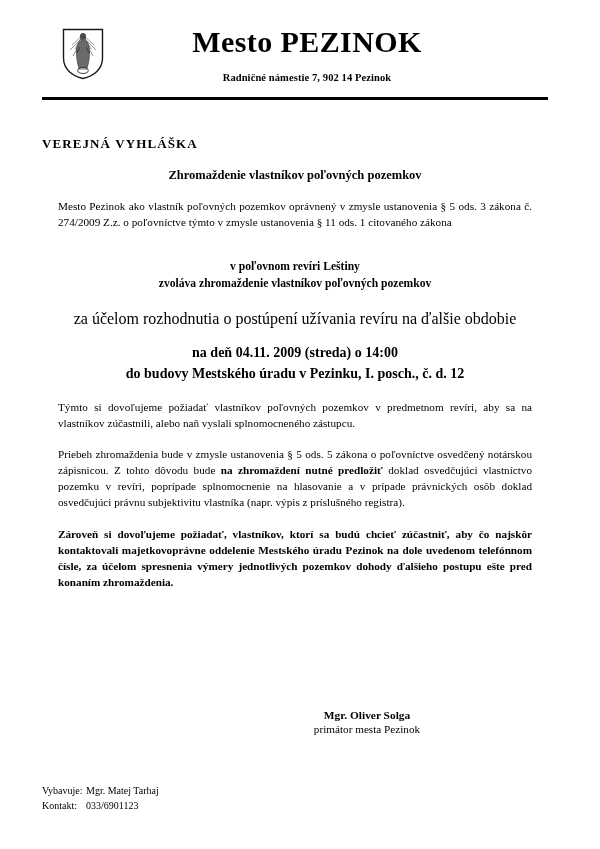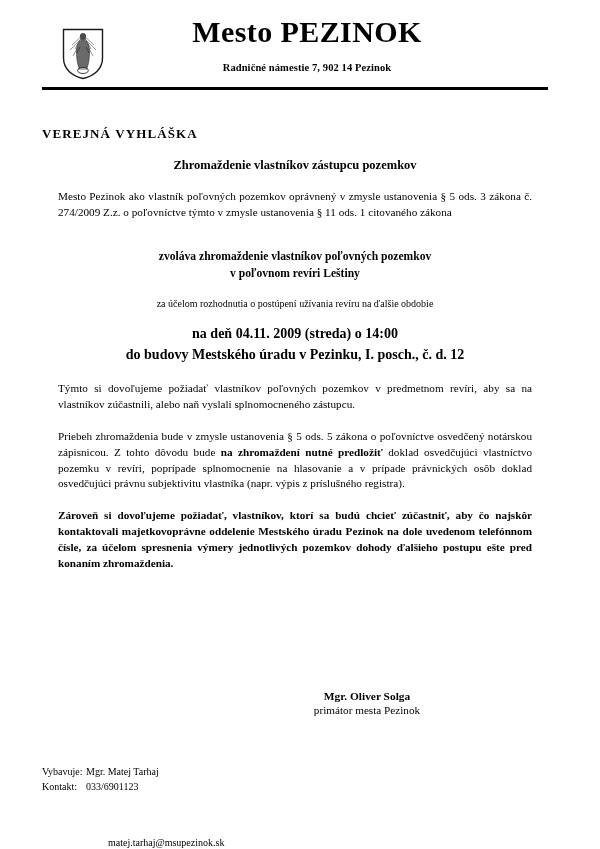--- a/index.html
+++ b/index.html
@@ -24,21 +24,21 @@
   .content {
     position: absolute;
     left: 42px;
     top: 0;
     width: 506px;
   }
 
   
   .letterhead {
     position: relative;
-    padding-top: 16px;
+    padding-top: 26px;
     height: 62px;
   }
   .crest {
     position: absolute;
     left: 20px;
     top: 28px;
     width: 42px;
     height: 52px;
   }
   .crest svg { display: block; }
@@ -92,21 +92,21 @@
 
   .convene {
     text-align: center;
     font-size: 11.6px;
     font-weight: bold;
     line-height: 1.45;
     margin-top: 28px;
   }
   .purpose {
     text-align: center;
-    font-size: 10px;
+    font-size: 16px;
     line-height: 1.45;
     margin-top: 15px;
   }
   .when-where {
     text-align: center;
     font-size: 14px;
     font-weight: bold;
     line-height: 1.5;
     margin-top: 11px;
   }
@@ -168,27 +168,27 @@
         </svg>
       </div>
       <div class="org-block">
         <div class="org-name">Mesto PEZINOK</div>
         <div class="org-address">Radničné námestie 7, 902 14 Pezinok</div>
       </div>
     </div>
     <div class="rule"></div>
 
     <div class="doc-title">VEREJNÁ VYHLÁŠKA</div>
-    <div class="doc-subtitle">Zhromaždenie vlastníkov zástupcu pozemkov</div>
+    <div class="doc-subtitle">Zhromaždenie vlastníkov poľovných pozemkov</div>
 
     <p class="body-par intro">Mesto Pezinok ako vlastník poľovných pozemkov oprávnený v zmysle ustanovenia § 5 ods. 3 zákona č. 274/2009 Z.z. o poľovníctve týmto v zmysle ustanovenia § 11 ods. 1 citovaného zákona</p>
 
     <div class="convene">
+      <div>v poľovnom revíri Leštiny</div>
       <div>zvoláva zhromaždenie vlastníkov poľovných pozemkov</div>
-      <div>v poľovnom revíri Leštiny</div>
     </div>
     <div class="purpose">za účelom rozhodnutia o postúpení užívania revíru na ďalšie obdobie</div>
 
     <div class="when-where">
       <div>na deň 04.11. 2009 (streda) o 14:00</div>
       <div>do budovy Mestského úradu v Pezinku, I. posch., č. d. 12</div>
     </div>
 
     <p class="body-par request">Týmto si dovoľujeme požiadať vlastníkov poľovných pozemkov v predmetnom revíri, aby sa na vlastníkov zúčastnili, alebo naň vyslali splnomocneného zástupcu.</p>
 

